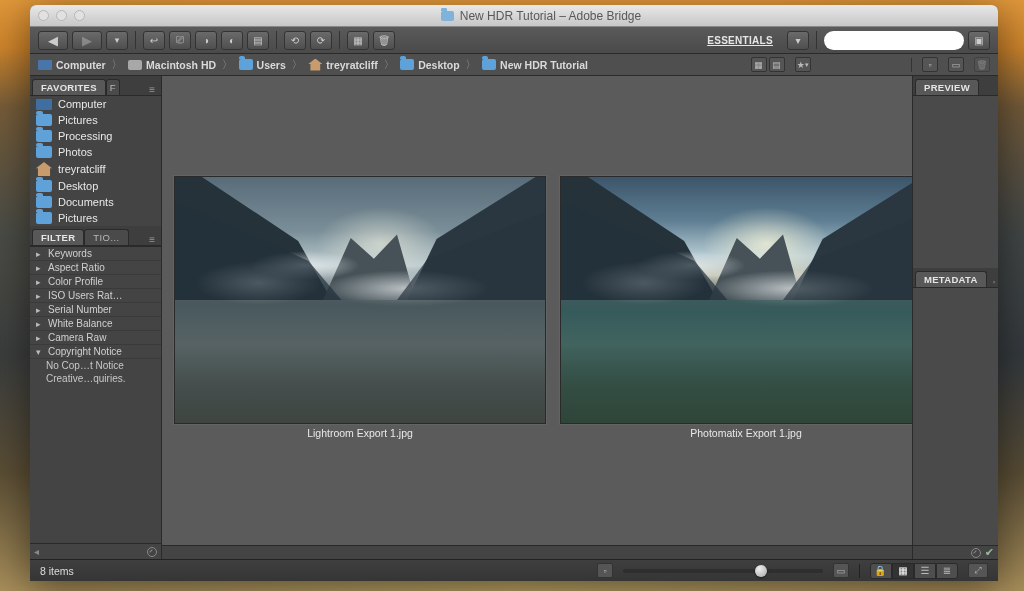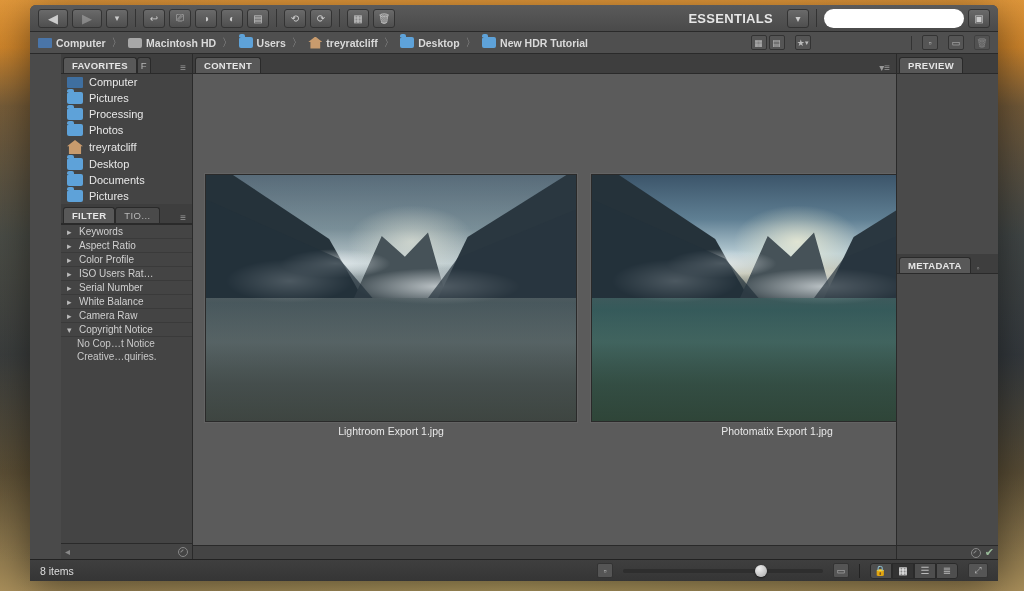--- a/index.html
+++ b/index.html
@@ -59,21 +59,21 @@
       background: linear-gradient(#6A6A6A,#4F4F4F);
       border:1px solid #333; border-radius:3px;
       display:flex; align-items:center; justify-content:center;
       color:#ccc; font-size:10px;
       cursor:pointer;
     }
     .toolbtn.wide { min-width: 30px; }
     .arrow { font-size:13px; line-height:1; }
     .sep { width:1px; height:18px; background:#333; margin:0 3px; }
     .flexspace { flex:1; }
-    .workspace-label { color:#E6E6E6; font-weight:bold; letter-spacing:.3px; font-size:13px; padding:0 10px; }
+    .workspace-label { color:#E6E6E6; font-weight:bold; letter-spacing:.3px; font-size:10px; padding:0 10px;text-decoration:underline; }
     .searchbox {
       height:19px; width:140px; background:#fff; border-radius:10px;
       display:flex; align-items:center; padding:0 6px; gap:4px; color:#666;
     }
     .searchbox svg { width:11px; height:11px; fill:#777; }
     .searchbox input { border:none; outline:none; font-size:11px; flex:1; background:transparent; }
 
     
     .pathbar {
       height: 22px;
@@ -90,24 +90,24 @@
     .crumbicon.comp::before { display:none; }
     .crumbicon.home { background:#C89B6D; height:12px; clip-path: polygon(50% 0, 100% 45%, 85% 45%, 85% 100%, 15% 100%, 15% 45%, 0 45%); }
     .crumbicon.home::before { display:none; }
     .crumbicon.hd { background:#A8A8A8; border-radius:2px; height:10px; }
     .crumbicon.hd::before { display:none; }
     .pathright { margin-left:auto; display:flex; align-items:center; gap:10px; }
     .tinybtn { width:16px; height:15px; border:1px solid #333; background:#555; border-radius:2px; display:flex; align-items:center; justify-content:center; color:#bbb; font-size:9px; cursor:pointer;}
     .sortmenu { color:#ccc; cursor:pointer; display:flex; align-items:center; gap:3px;margin-top:32px; }
 
     
-    .mainarea { flex:1; display:flex; min-height:0; background:#4A4A4A;padding-left:31px; }
+    .mainarea { flex:1; display:flex; min-height:0; background:#4A4A4A; }
     .panel-left { width:132px; display:flex; flex-direction:column; border-right:1px solid #2A2A2A; }
     .panel-center { flex:1; display:flex; flex-direction:column; min-width:0; }
-    .panel-right { width:102px; display:flex; flex-direction:column; border-left:1px solid #2A2A2A; }
+    .panel-right { width:86px; display:flex; flex-direction:column; border-left:1px solid #2A2A2A; }
 
     .tabrow {
       height:20px; background:#3E3E3E;
       display:flex; align-items:flex-end; gap:0;
       border-bottom:1px solid #2A2A2A;
       padding-left:2px;
     }
     .tab {
       padding:2px 8px; background:#585858;
       border:1px solid #2A2A2A; border-bottom:none;
@@ -213,20 +213,31 @@
     .viewbtns .vb:first-child { border-radius:3px 0 0 3px; }
     .viewbtns .vb:last-child { border-radius:0 3px 3px 0; }
     .viewbtns .vb.active { background:#333; color:#fff; }
     .sb-spacer { flex:1; }
   </style>
 </head>
 <body>
 
 <div class="window">
 
+  <div class="titlebar">
+    <div class="traffic">
+      <div class="tl"></div>
+      <div class="tl"></div>
+      <div class="tl"></div>
+    </div>
+    <div class="titlecenter">
+      <span class="foldermini"></span>
+      <span>New HDR Tutorial – Adobe Bridge</span>
+    </div>
+  </div>
 
   <div class="toolbar">
     <div class="toolbtn wide">
         <span class="arrow">◀</span>
       </div>
     <div class="toolbtn wide">
         <span class="arrow" style="opacity:.4">▶</span>
       </div>
     <div class="toolbtn">
         <span style="font-size:9px">▾</span>
@@ -392,25 +403,20 @@
           <div class="filter-sub">No Cop…t Notice</div>
           <div class="filter-sub">Creative…quiries.</div>
         </div>
       <div class="left-foot">
         <span style="font-size:10px; color:#888;">◂</span>
         <span class="ring"></span>
       </div>
     </div>
 
     <div class="panel-center">
-      <div class="tabrow">
-        <div class="tab">CONTENT</div>
-        <div class="tabspacer"></div>
-        <div class="tabmenu">▾≡</div>
-      </div>
       <div class="content-body">
         <div class="thumbs" id="thumbs">
             <div class="thumb">
               <div class="thumbimg one">
                 <div class="sky-bright"></div>
                 <div class="mountain-left"></div>
                 <div class="mountain-mid"></div>
                 <div class="mountain-right"></div>
                 <div class="cloud a"></div>
                 <div class="cloud b"></div>

